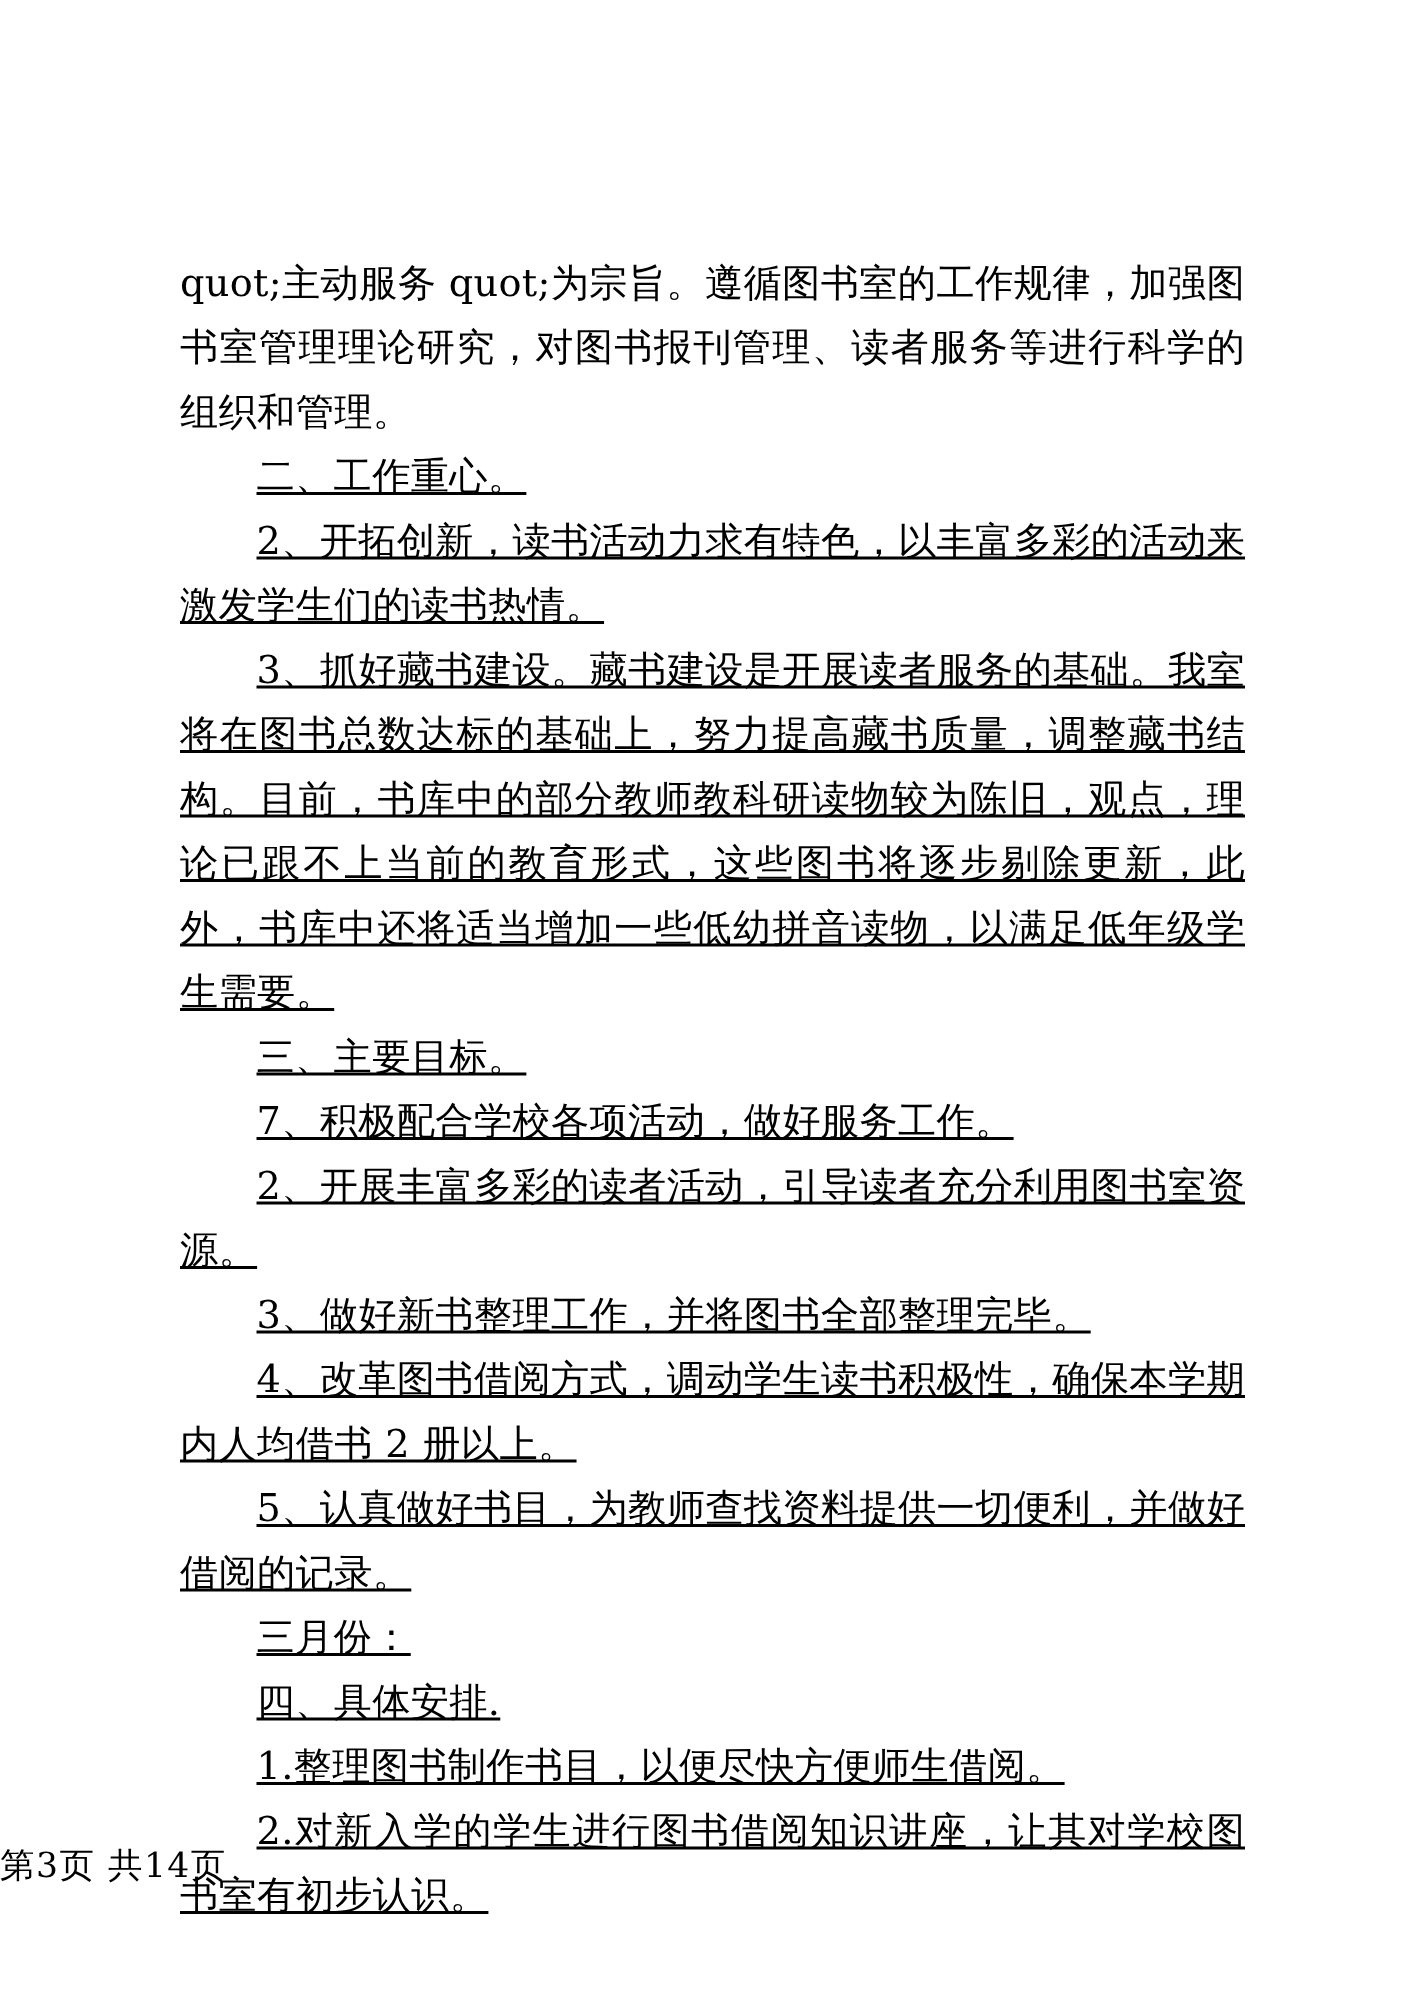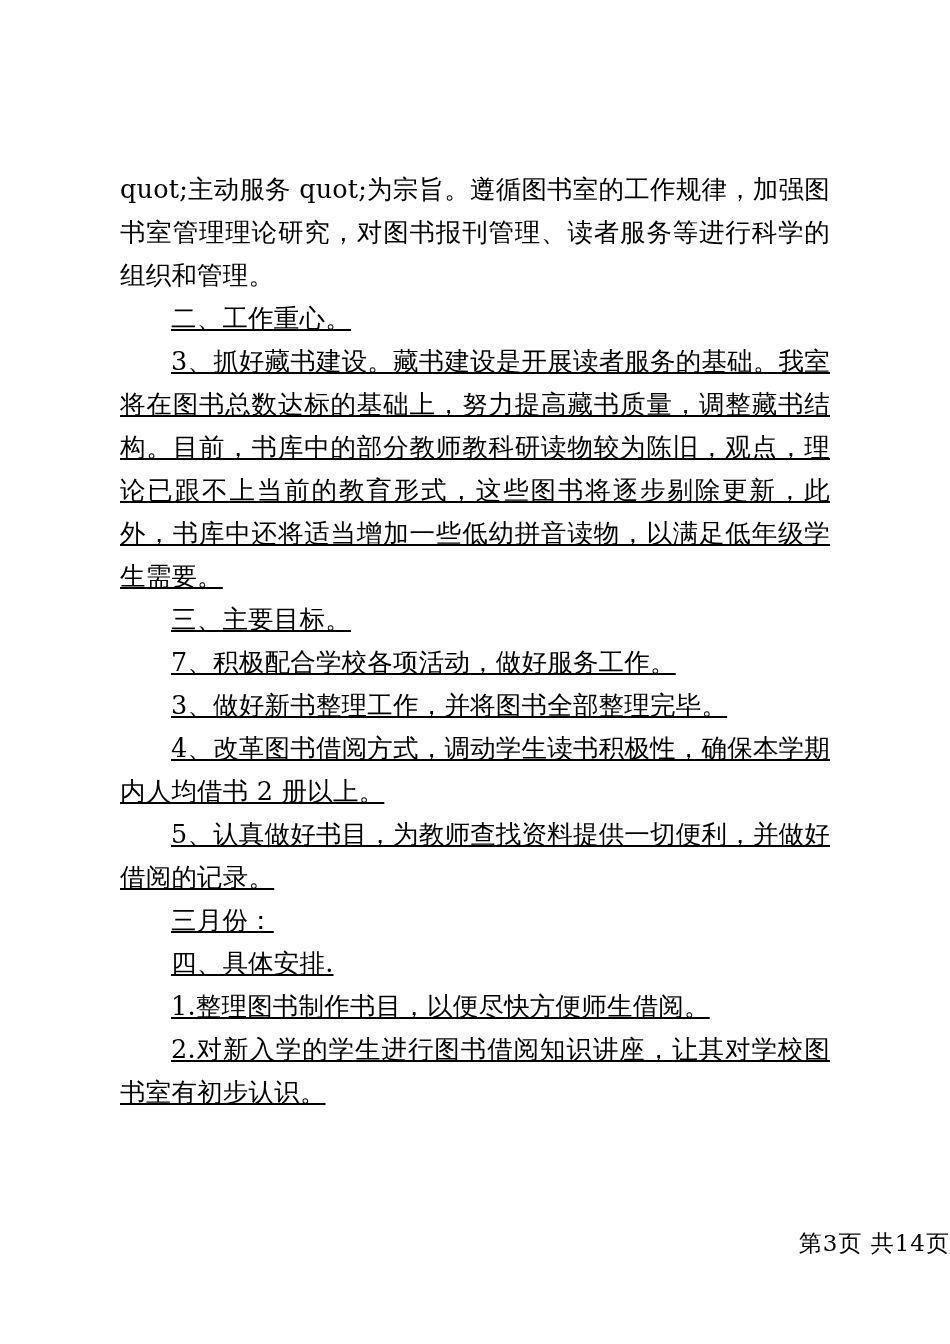--- a/index.html
+++ b/index.html
@@ -42,37 +42,39 @@
     text-decoration: underline;
   }
   .noindent {
     text-indent: 0;
   }
   .footer {
     position: absolute;
     left: 0;
     top: 1228px;
     width: 950px;
-    text-align: right;
+    text-align: left;
     font-size: 23px;
     font-family: "DejaVu Serif", "Liberation Serif", serif;
     color: #000000;
     letter-spacing: 1px;
   }
 </style>
 </head>
 <body>
 
 <div class="page">
   <div class="doc-body">
     <p class="noindent">quot;主动服务 quot;为宗旨。遵循图书室的工作规律，加强图书室管理理论研究，对图书报刊管理、读者服务等进行科学的组织和管理。</p>
     <p class="indent">二、工作重心。</p>
+    <p class="indent">2、开拓创新，读书活动力求有特色，以丰富多彩的活动来激发学生们的读书热情。</p>
     <p class="indent">3、抓好藏书建设。藏书建设是开展读者服务的基础。我室将在图书总数达标的基础上，努力提高藏书质量，调整藏书结构。目前，书库中的部分教师教科研读物较为陈旧，观点，理论已跟不上当前的教育形式，这些图书将逐步剔除更新，此外，书库中还将适当增加一些低幼拼音读物，以满足低年级学生需要。</p>
     <p class="indent">三、主要目标。</p>
     <p class="indent">7、积极配合学校各项活动，做好服务工作。</p>
+    <p class="indent">2、开展丰富多彩的读者活动，引导读者充分利用图书室资源。</p>
     <p class="indent">3、做好新书整理工作，并将图书全部整理完毕。</p>
     <p class="indent">4、改革图书借阅方式，调动学生读书积极性，确保本学期内人均借书 2 册以上。</p>
     <p class="indent">5、认真做好书目，为教师查找资料提供一切便利，并做好借阅的记录。</p>
     <p class="indent">三月份：</p>
     <p class="indent">四、具体安排.</p>
     <p class="indent">1.整理图书制作书目，以便尽快方便师生借阅。</p>
     <p class="indent">2.对新入学的学生进行图书借阅知识讲座，让其对学校图书室有初步认识。</p>
 
   </div>
   <div class="footer">第3页 共14页</div>

